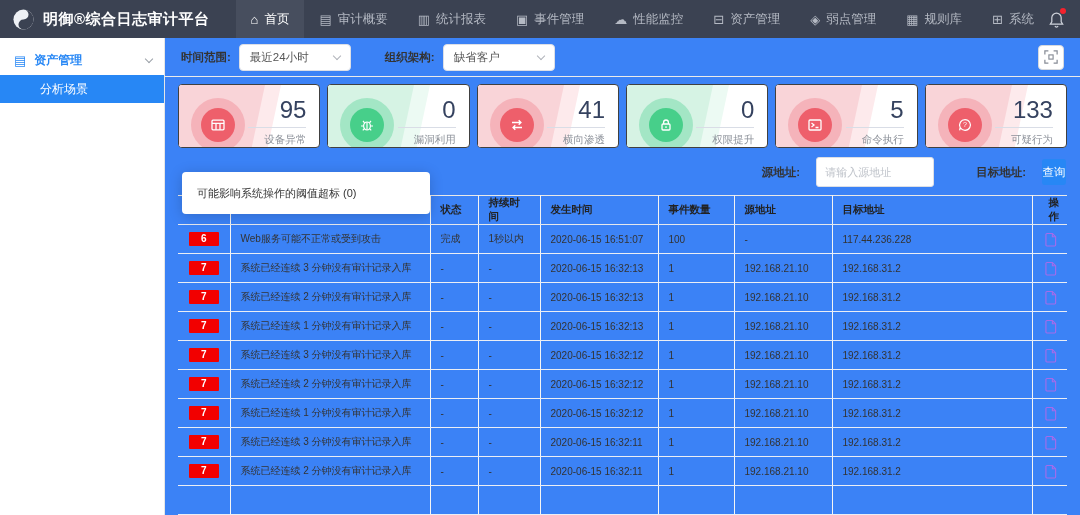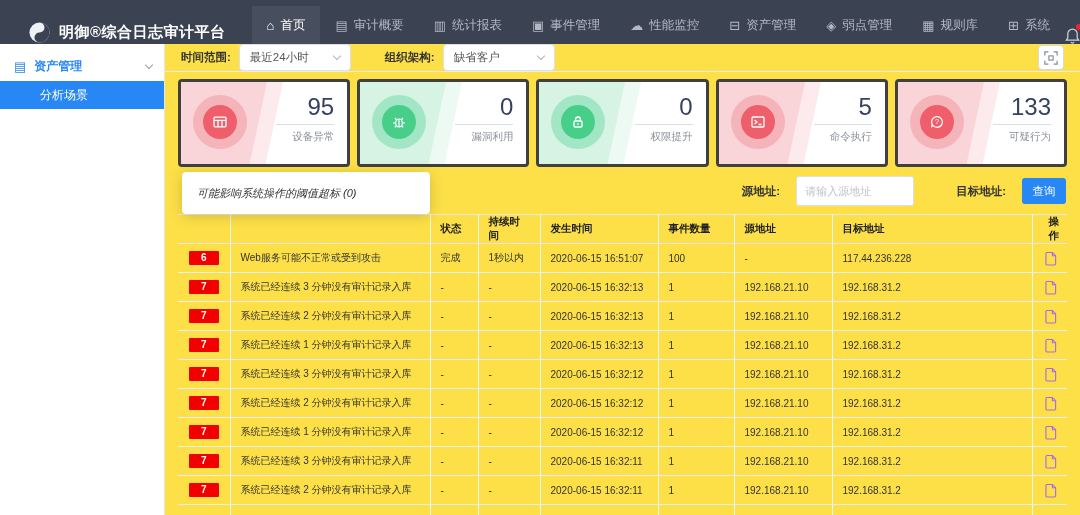--- a/index.html
+++ b/index.html
@@ -1,20 +1,20 @@
 <!DOCTYPE html>
 <html><head>
 <meta charset="utf-8">
 <style>
   * { margin:0; padding:0; box-sizing:border-box; }
   body { background:#d8d8d8; font-family:"Liberation Sans","DejaVu Sans",sans-serif; }
   .viewport { position:relative; width:1080px; height:515px; background:#fff; overflow:hidden; }
 
   
-  .navbar { display:flex; align-items:flex-end; height:44px; background:#3b4252; color:#fff;padding-left:16px; }
+  .navbar { display:flex; align-items:center; height:38px; background:#3b4252; color:#fff; }
   .brand { display:flex; align-items:center; gap:8px; padding:0 26px 0 12px; }
   .logo { width:23px; height:23px; display:flex; }
   .brand-name { font-size:15px; font-weight:bold; letter-spacing:.5px; white-space:nowrap; }
   .nav { display:flex; height:38px; }
   .nav-item { display:flex; align-items:center; gap:6px; padding:0 15px; font-size:12.5px;
               color:#b4b9c3; cursor:pointer; white-space:nowrap; }
   .nav-item.active { background:#474e5e; color:#fff; }
   .nav-glyph { font-size:13px; line-height:1; }
   .nav-right { margin-left:auto; display:flex; align-items:center; gap:16px; padding-right:14px; color:#d3d6dd; }
   .bell { position:relative; display:flex; cursor:pointer; }
@@ -26,35 +26,35 @@
   
   .page-body { display:flex; height:477px; }
   .sidebar { width:165px; border-right:1px solid #e6e6e6; background:#fff; flex:none; }
   .side-group { display:flex; align-items:center; height:30px; margin-top:7px; padding:0 12px 0 14px;
                 color:#2787f5; font-size:12px; font-weight:bold; cursor:pointer; }
   .side-group .gicon { margin-right:8px; font-size:13px; }
   .side-group .chev { margin-left:auto; color:#9aa0a8; }
   .side-item { display:flex; align-items:center; height:28px; padding-left:40px; font-size:12px; color:#333; cursor:pointer; }
   .side-item.active { background:#2787f5; color:#fff; }
 
-  .content { flex:1; display:flex; flex-direction:column; background:#fde047; min-width:0; }
+  .content { flex:1; display:flex; flex-direction:column; background:#3b82f6; min-width:0; }
 
   
   .filterbar { display:flex; align-items:center; height:45px; padding:0 16px; border-bottom:1px solid #ebebeb; }
   .flabel { font-size:11.5px; font-weight:bold; color:#333; margin-right:8px; white-space:nowrap; }
   .select { position:relative; width:112px; height:27px; border:1px solid #dcdfe6; border-radius:4px;
             display:flex; align-items:center; padding:0 22px 0 10px; font-size:11.5px; color:#555; cursor:pointer; background:#fff; }
   .select .chev { position:absolute; right:10px; color:#b0b3ba; }
   .sep { width:34px; }
   .fs-btn { margin-left:auto; width:26px; height:25px; border:1px solid #d6d9de; border-radius:4px;
             display:flex; align-items:center; justify-content:center; cursor:pointer; background:#fff; }
 
   
   .cards { display:flex; gap:7px; padding:7px 13px 0 13px; }
-  .card { position:relative; flex:1; height:88px; border:3px solid #404040; border-radius:4px;
+  .card { position:relative; flex:1; height:64px; border:1px solid #404040; border-radius:4px;
           overflow:hidden; background:#fff; cursor:pointer; }
   .diag { position:absolute; top:0; bottom:0; left:0; transform:skewX(-12deg); transform-origin:0 0; }
   .d2 { width:102px; }
   .d1 { width:86px; }
   .t-red .d1 { background:#f9d4d8; }   .t-red .d2 { background:#fdeaec; }
   .t-green .d1 { background:#d6f3e4; } .t-green .d2 { background:#ecfaf3; }
   .circ { position:absolute; left:12px; top:13px; width:54px; height:54px; border-radius:50%;
           display:flex; align-items:center; justify-content:center; }
   .t-red .circ { background:#f5b3ba; }   .t-green .circ { background:#a3e6c5; }
   .circ-in { width:34px; height:34px; border-radius:50%; display:flex; align-items:center; justify-content:center; }
@@ -64,21 +64,21 @@
   .cline { width:58px; border-bottom:1px solid #d9dde6; margin:3px 0 5px auto; }
   .clab { font-size:10.5px; color:#8d929a; }
 
   
   .searchrow { display:flex; align-items:center; justify-content:flex-end; gap:16px; padding:9px 14px 8px 14px; }
   .slabel { font-size:11.5px; font-weight:bold; color:#333; white-space:nowrap; }
   .sinput { width:118px; height:30px; border:1px solid #dcdfe6; border-radius:3px; padding:0 8px;
             font-size:11px; color:#333; outline:none; font-family:inherit; }
   .sinput::placeholder { color:#bfc3ca; }
   .gap18 { width:10px; }
-  .query-btn { width:44px; height:26px; background:#2787f5; color:#fff; border:none; border-radius:3px;
+  .query-btn { width:24px; height:26px; background:#2787f5; color:#fff; border:none; border-radius:3px;
                font-size:11.5px; cursor:pointer; font-family:inherit; }
 
   
   .tablewrap { margin:0 13px; }
   table { width:100%; border-collapse:collapse; table-layout:fixed; }
   th { text-align:left; font-size:10.5px; font-weight:bold; color:#222; padding:0 10px; height:29px;
        border-top:1px solid #e9e9e9; border-bottom:1px solid #e4e7ed; border-right:1px solid #f3f3f3; }
   th:last-child { border-right:none; text-align:right; padding-right:8px; }
   td { font-size:10px; color:#333; padding:0 10px; height:29px; border-bottom:1px solid #ebeef5;
        border-right:1px solid #f5f5f5; white-space:nowrap; overflow:hidden; }
@@ -86,21 +86,21 @@
   td.level-cell { text-align:center; padding:0 4px; }
   .badge { display:inline-block; min-width:30px; height:14px; line-height:14px; background:#f20000;
            color:#fff; font-size:10px; font-weight:bold; text-align:center; border-radius:1px; }
   .doc { display:inline-flex; cursor:pointer; vertical-align:middle; }
 
   
   .dropdown { position:absolute; left:182px; top:172px; width:248px; background:#fff; border-radius:4px;
               box-shadow:0 2px 14px rgba(0,0,0,.18); padding:8px 0; z-index:50; }
   .drop-item { padding:6px 15px; font-size:11px; line-height:14px; cursor:pointer; white-space:nowrap; }
   .drop-item.danger { color:#f07076; }
-  .drop-item.normal { color:#333;font-style:italic; }
+  .drop-item.normal { color:#333; }
 </style>
 </head>
 <body>
 
 <div class="viewport">
 
   <header class="navbar">
     <div class="brand">
       <span class="logo">
         <svg viewBox="0 0 24 24" width="23" height="23">
@@ -232,20 +232,39 @@
                 <ellipse cx="8" cy="9" rx="3.4" ry="4"></ellipse>
                 <path d="M5.6 5.8 L4 4 M10.4 5.8 L12 4 M4.6 9 H2 M11.4 9 H14 M5.4 11.6 L3.8 13.4 M10.6 11.6 L12.2 13.4 M8 5 v8"></path>
               </g>
             </svg>
           </div>
             </div>
           <div class="cbody">
             <div class="cval">0</div>
             <div class="cline"></div>
             <div class="clab">漏洞利用</div>
+          </div>
+        </div>
+        <div class="card t-red">
+          <div class="diag d2"></div>
+            <div class="diag d1"></div>
+          <div class="circ">
+              <div class="circ-in">
+            <svg width="16" height="16" viewBox="0 0 16 16">
+              <g fill="none" stroke="#fff" stroke-width="1.3">
+                <path d="M3 5.5 h9 M9.7 3.2 L12 5.5 l-2.3 2.3"></path>
+                <path d="M13 10.5 H4 M6.3 8.2 L4 10.5 l2.3 2.3"></path>
+              </g>
+            </svg>
+          </div>
+            </div>
+          <div class="cbody">
+            <div class="cval">41</div>
+            <div class="cline"></div>
+            <div class="clab">横向渗透</div>
           </div>
         </div>
         <div class="card t-green">
           <div class="diag d2"></div>
             <div class="diag d1"></div>
           <div class="circ">
               <div class="circ-in">
             <svg width="16" height="16" viewBox="0 0 16 16">
               <g fill="none" stroke="#fff" stroke-width="1.3">
                 <rect x="4" y="7" width="8" height="6" rx="1"></rect>

